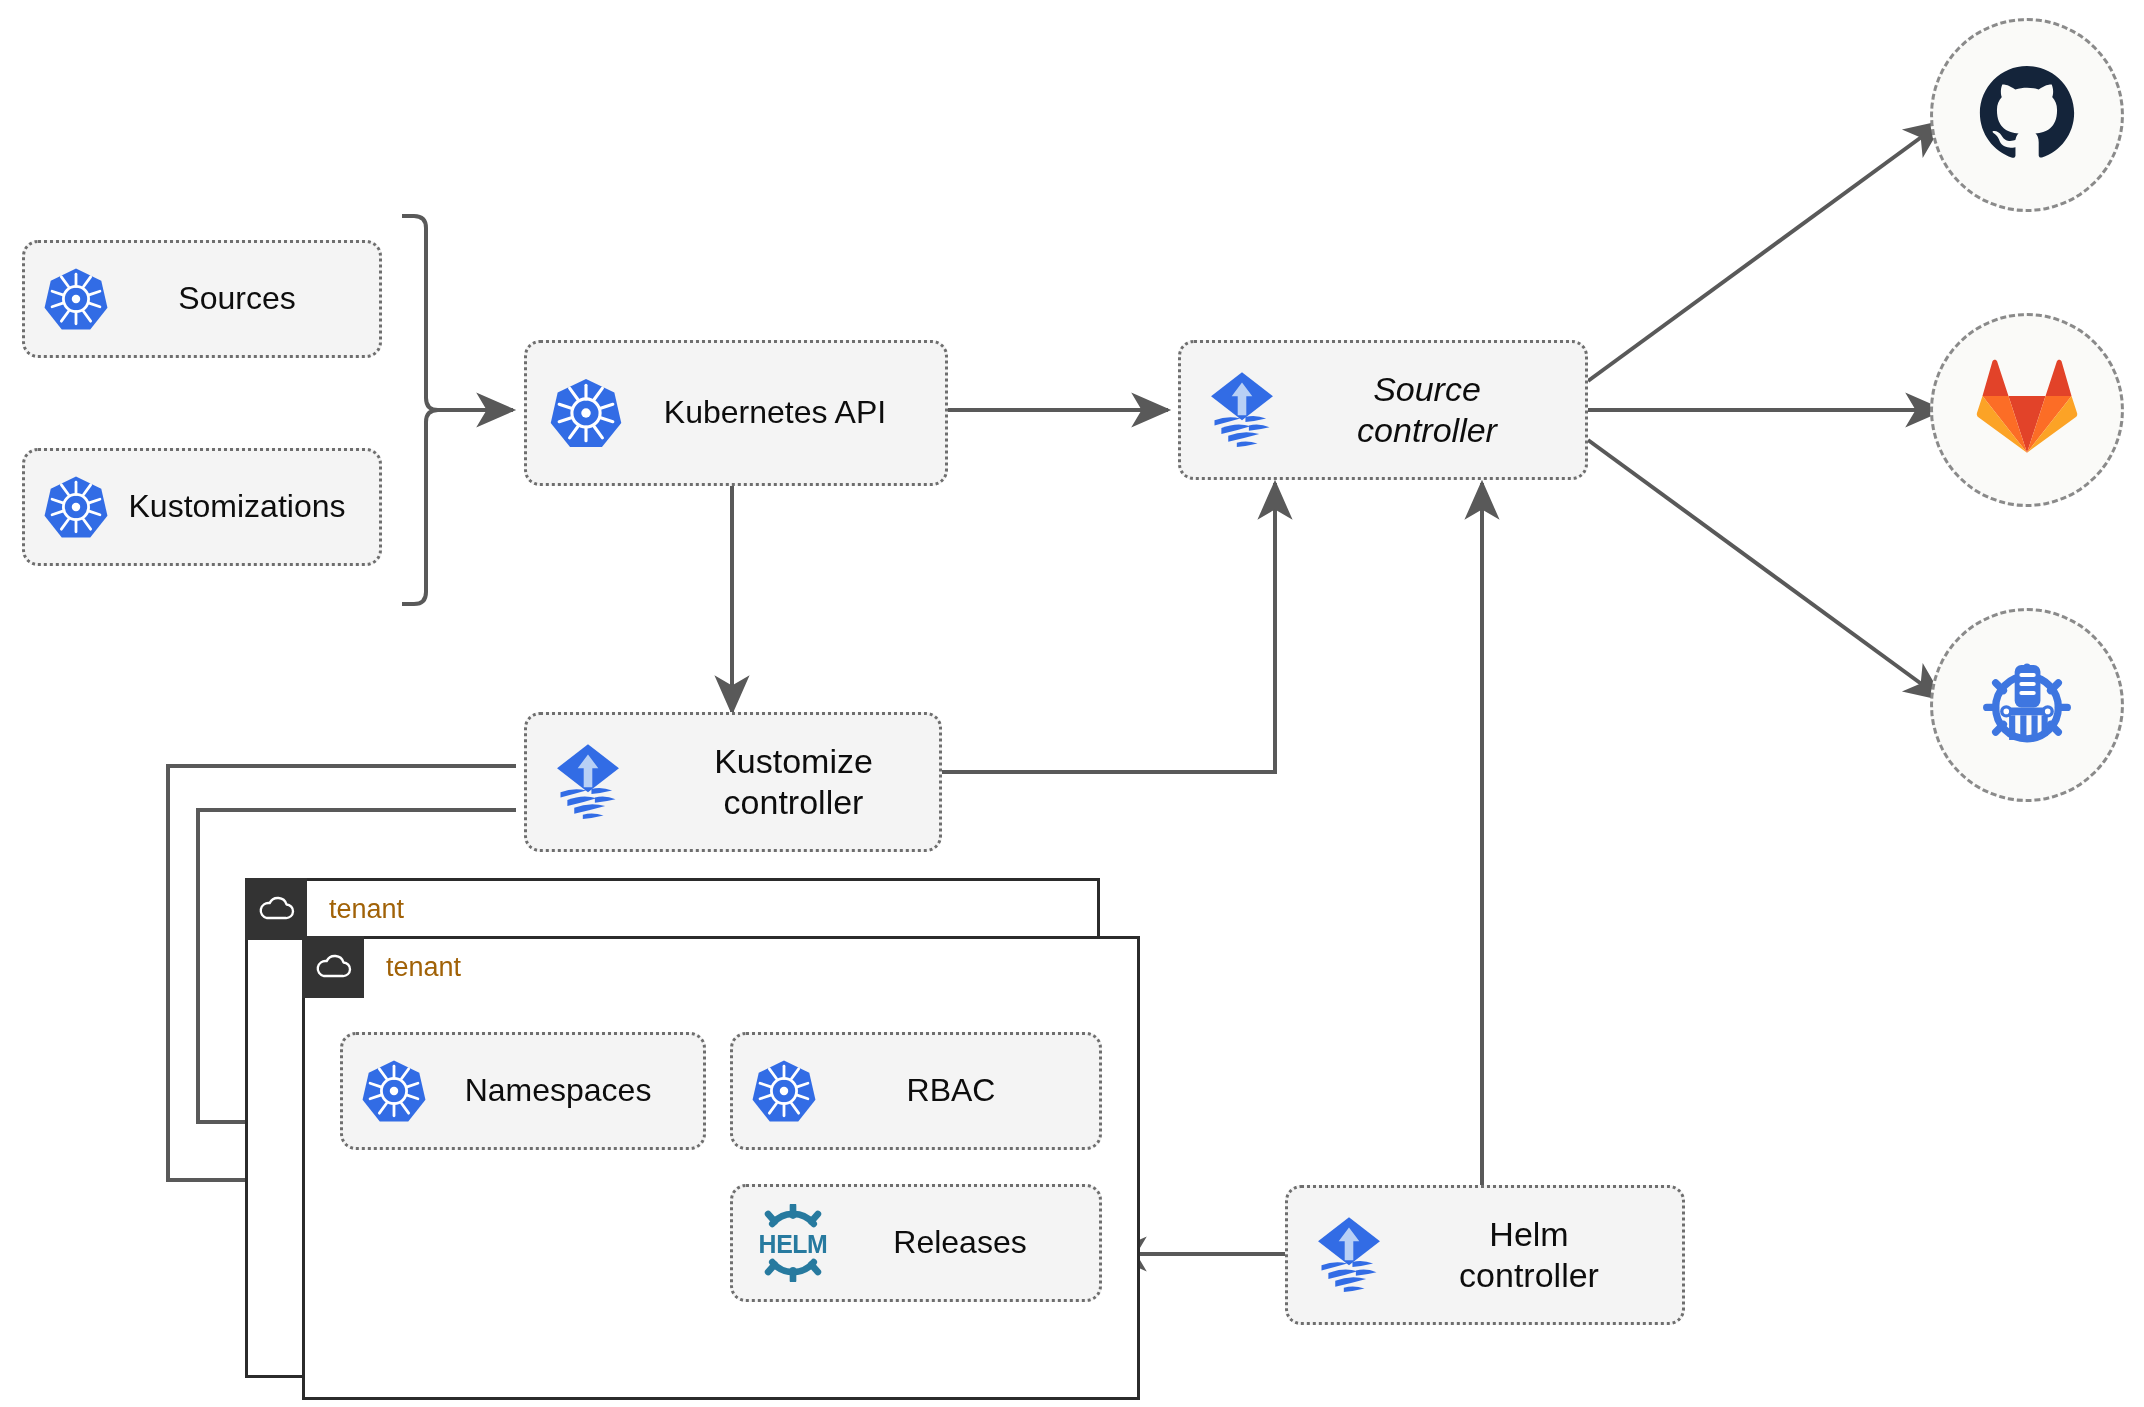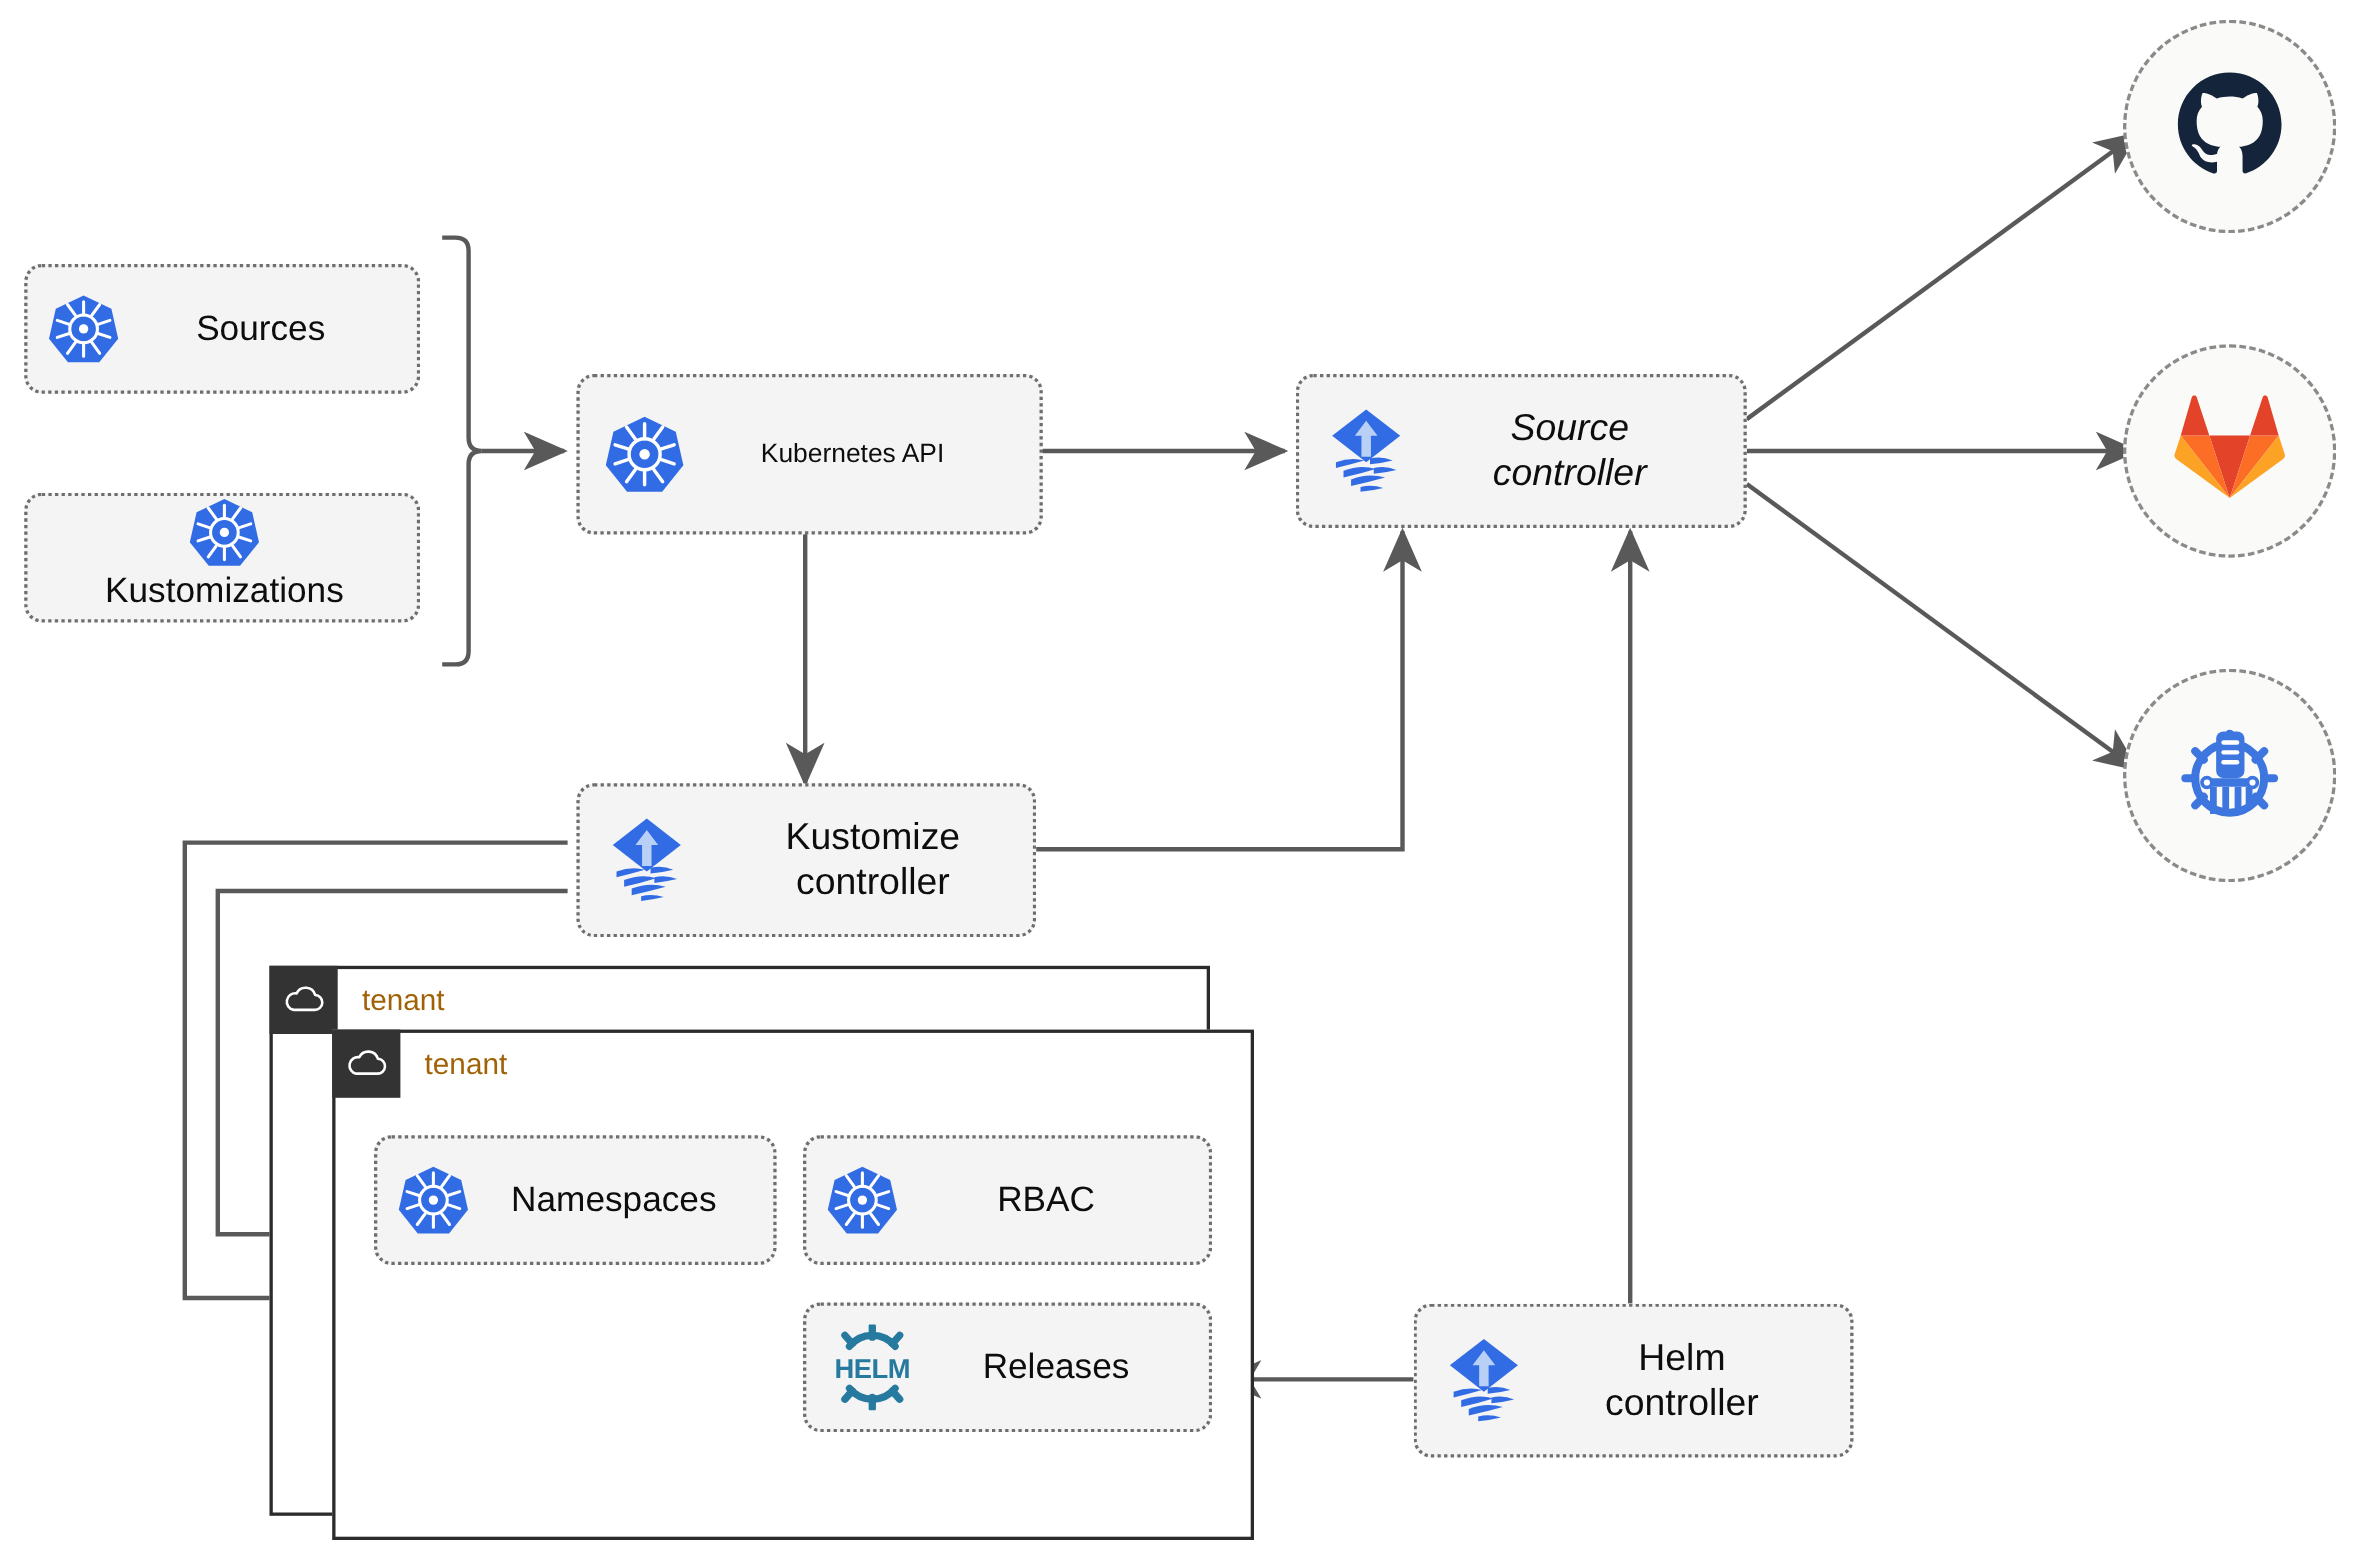--- a/index.html
+++ b/index.html
@@ -42,21 +42,21 @@
   .node .lbl {
     flex: 1 1 auto;
     text-align: center;
     color: #0d0d0d;
     line-height: 1.22;
     white-space: pre-line;
   }
 
   
   .n-res { font-size: 32px; }
-  .n-api { font-size: 24px; }
+  .n-api { font-size: 32px; }
   .n-ctl { font-size: 34px; }
   .n-cell { font-size: 32px; }
 
   
   .circ {
     position: absolute;
     border: 3px dashed #8a8a8a;
     border-radius: 50%;
     background: #fafaf8;
     display: flex;
@@ -149,21 +149,21 @@
             <path d="M39.2 20.1 L46.2 10.5"></path>
           <path d="M46.2 53.5 L39.2 43.9"></path>
             <path d="M24.8 20.1 L17.8 10.5"></path>
         </g>
         <circle cx="32" cy="32" r="4.1" fill="#ffffff"></circle>
       </svg>
     </span>
     <span class="lbl">Sources</span>
   </div>
 
-  <div class="node n-res" style="left:22px; top:448px; width:360px; height:118px; padding:0 14px 0 18px;flex-direction:column;">
+  <div class="node n-res" style="left:22px; top:448px; width:360px; height:118px; padding:0 14px 0 18px;">
     <span class="ico">
       <svg width="66" height="66" viewBox="0 0 64 64">
         <path d="M32 2.5 L56.5 14.3 L62.5 40.6 L45.8 61.5 L18.2 61.5 L1.5 40.6 L7.5 14.3 Z" fill="#326CE5"></path>
         <g fill="none" stroke="#ffffff" stroke-width="2.7" stroke-linecap="round">
           <circle cx="32" cy="32" r="12.2"></circle>
           <path d="M32 8 L32 19.8"></path>
             <path d="M32 44.2 L32 56"></path>
           <path d="M8.8 24.5 L20 28.2"></path>
             <path d="M44 35.8 L55.2 39.5"></path>
           <path d="M8.8 39.5 L20 35.8"></path>

